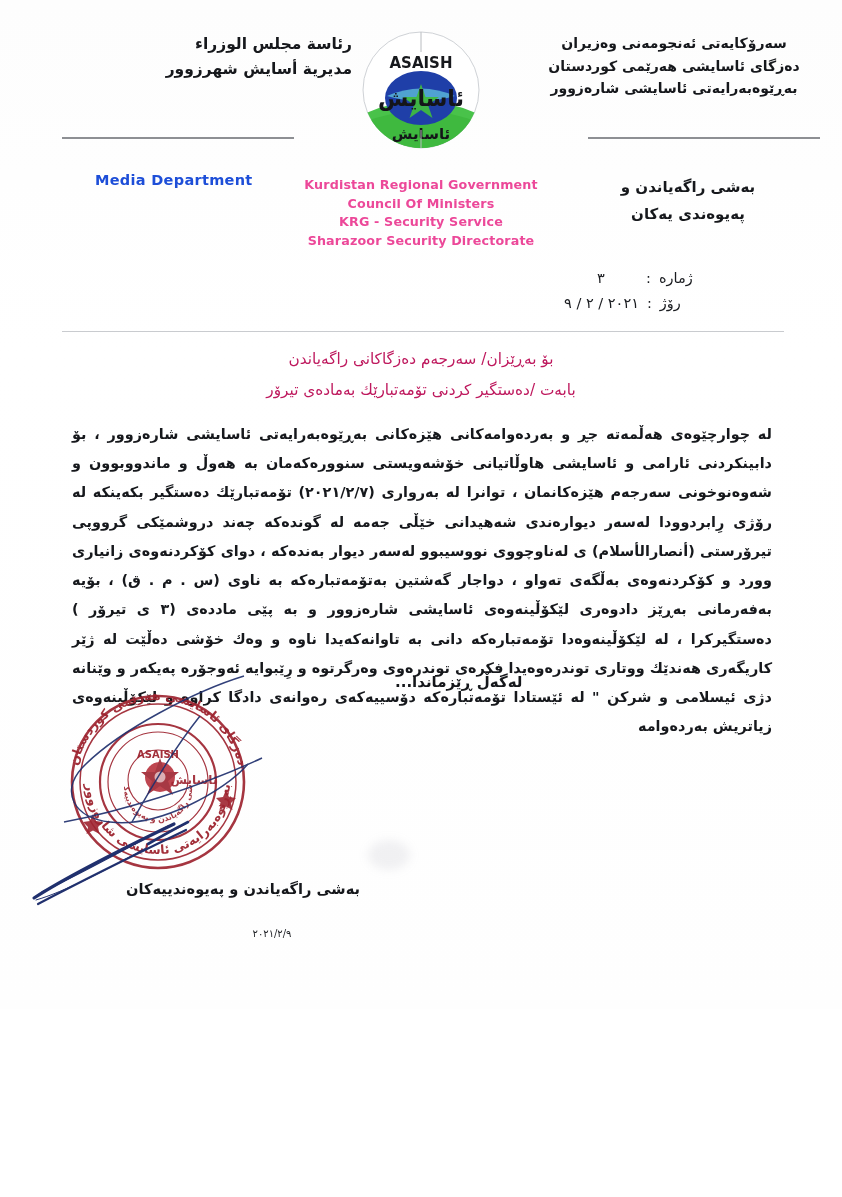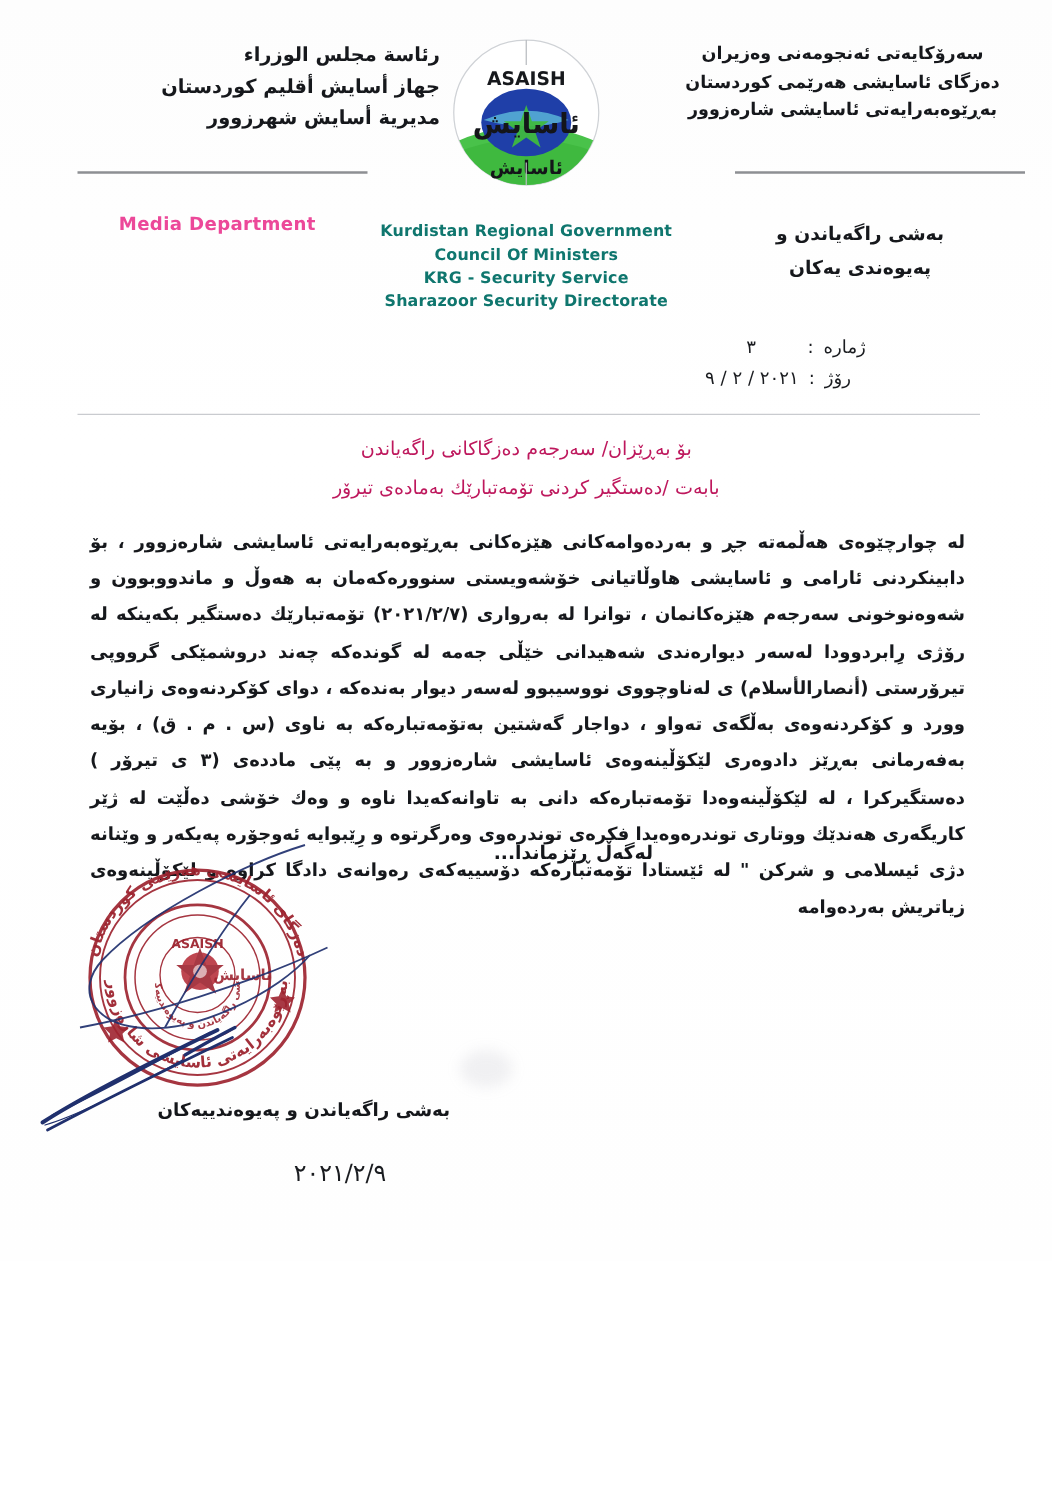--- a/index.html
+++ b/index.html
@@ -89,37 +89,37 @@
     height: 132px;
   }
   .logo svg { display: block; width: 122px; height: 132px; }
 
   .dept-en {
     position: absolute;
     top: 158px;
     left: 95px;
     font-size: 14.5px;
     font-weight: bold;
-    color: #ec4899;
+    color: #1d4ed8;
     direction: ltr;
     letter-spacing: 0.3px;
   }
   .org-en {
     position: absolute;
     top: 162px;
     left: 50%;
     transform: translateX(-50%);
     width: 330px;
     text-align: center;
     direction: ltr;
   }
   .org-en .ln {
     font-size: 12.7px;
     font-weight: bold;
-    color: #0f766e;
+    color: #ec4899;
     line-height: 1.46;
     letter-spacing: 0.15px;
   }
   .dept-ku {
     position: absolute;
     top: 160px;
     right: 54px;
     width: 200px;
     text-align: center;
     direction: rtl;
@@ -240,21 +240,21 @@
   }
   .signblock .dept {
     font-size: 14.6px;
     font-weight: bold;
     color: #15171b;
     line-height: 1.5;
   }
   .signblock .date {
     margin-top: 28px;
     margin-right: -58px;
-    font-size: 19px;
+    font-size: 10px;
     color: #1a1c20;
     direction: rtl;
   }
 
   
   .smudge {
     position: absolute;
     top: 840px;
     left: 368px;
     width: 42px;
@@ -276,21 +276,20 @@
 </head>
 <body>
 
 <div class="page">
  <div class="layer">
 
   <div class="letterhead">
 
     <div class="lh-left">
       <div class="ln">رئاسة مجلس الوزراء</div>
-      <div class="ln">جهاز أسايش أقليم كوردستان</div>
       <div class="ln">مديرية أسايش شهرزوور</div>
     </div>
 
     <div class="lh-right">
       <div class="ln">سەرۆكايەتى ئەنجومەنى وەزیران</div>
       <div class="ln">دەزگای ئاسایشی هەرێمی كوردستان</div>
       <div class="ln">بەڕێوەبەرایەتى ئاسایشى شارەزوور</div>
     </div>
 
     <div class="rule-left"></div>

